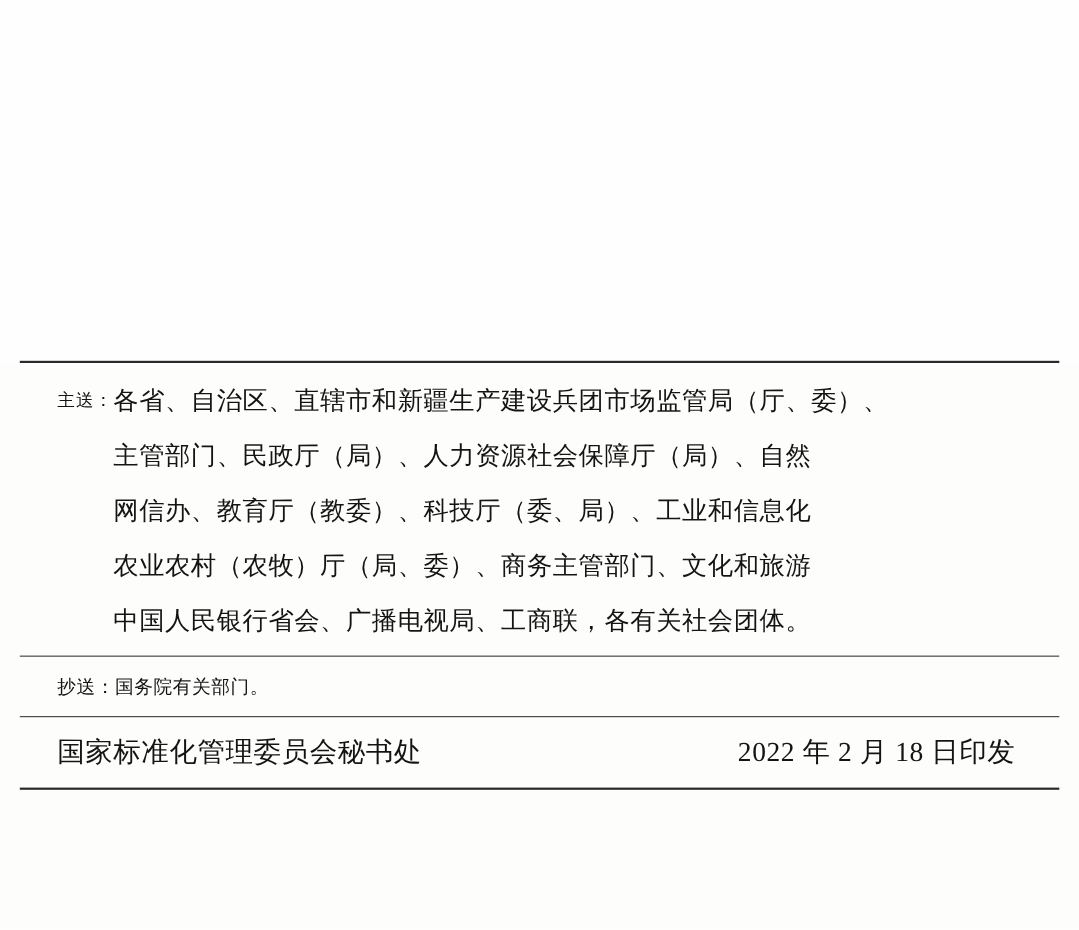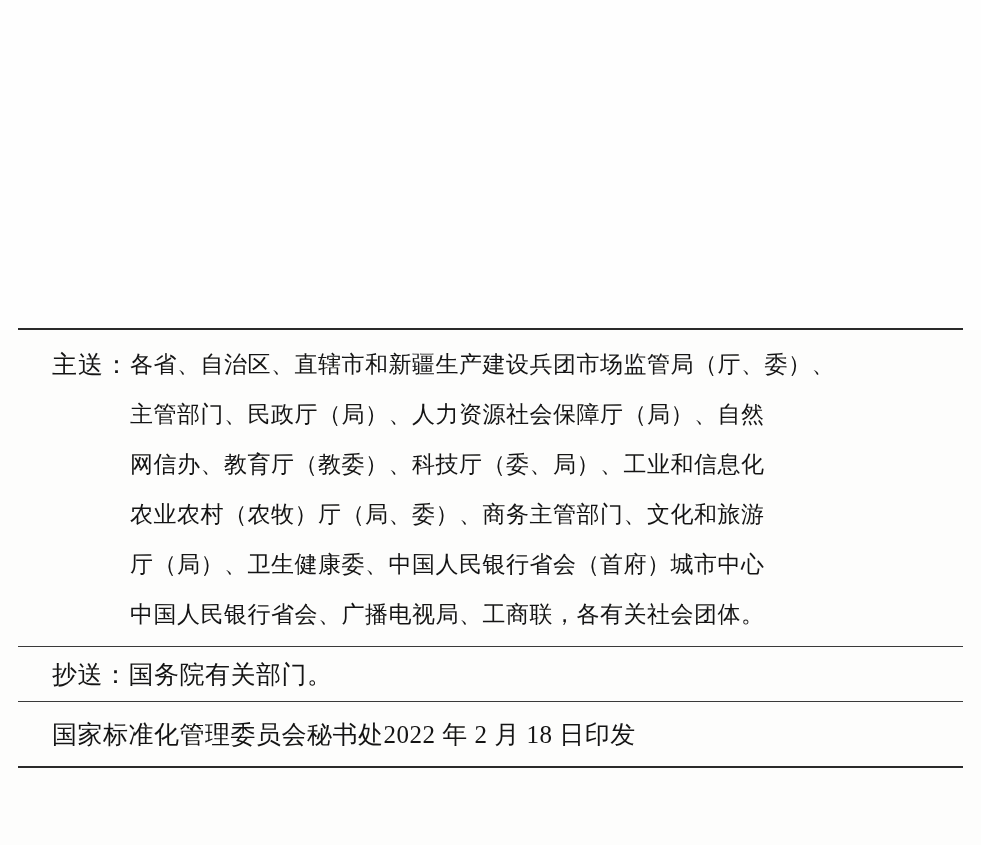--- a/index.html
+++ b/index.html
@@ -51,48 +51,48 @@
     padding: 10px 0 6px 0;
   }
 
   
   .dist-row {
     display: flex;
     align-items: flex-start;
   }
   .dist-label {
     flex: 0 0 auto;
-    font-size: 25px;
+    font-size: 16px;
     letter-spacing: 1px;
     line-height: 50px;
     padding-left: 34px;
     white-space: nowrap;
   }
   .dist-body {
     flex: 1 1 auto;
     font-size: 23px;
     line-height: 50px;
     letter-spacing: 0.5px;
   }
   .dist-body .line {
     white-space: nowrap;
     text-align: justify;
   }
 
   .cc-row {
     padding: 6px 0 4px 34px;
-    font-size: 25px;
+    font-size: 17px;
     line-height: 44px;
     letter-spacing: 0.5px;
   }
 
   .footer-row {
     display: flex;
     align-items: center;
-    justify-content: flex-start;
+    justify-content: space-between;
     padding: 10px 40px 8px 34px;
     font-size: 25px;
     line-height: 46px;
     letter-spacing: 0.5px;
   }
   .footer-left { white-space: nowrap; }
   .footer-right { white-space: nowrap; font-family: Liberation Serif, serif; }
 </style>
 </head>
 <body>
@@ -105,21 +105,20 @@
     <div class="rule"></div>
 
     <div class="section">
       <div class="dist-row">
         <div class="dist-label">主送：</div>
         <div class="dist-body">
           <div class="line">各省、自治区、直辖市和新疆生产建设兵团市场监管局（厅、委）、</div>
           <div class="line">主管部门、民政厅（局）、人力资源社会保障厅（局）、自然</div>
           <div class="line">网信办、教育厅（教委）、科技厅（委、局）、工业和信息化</div>
           <div class="line">农业农村（农牧）厅（局、委）、商务主管部门、文化和旅游</div>
-          <div class="line">厅（局）、卫生健康委、中国人民银行省会（首府）城市中心</div>
           <div class="line">中国人民银行省会、广播电视局、工商联，各有关社会团体。</div>
         </div>
       </div>
     </div>
 
     <div class="rule thin"></div>
 
     <div class="cc-row">抄送：国务院有关部门。</div>
 
     <div class="rule thin"></div>

